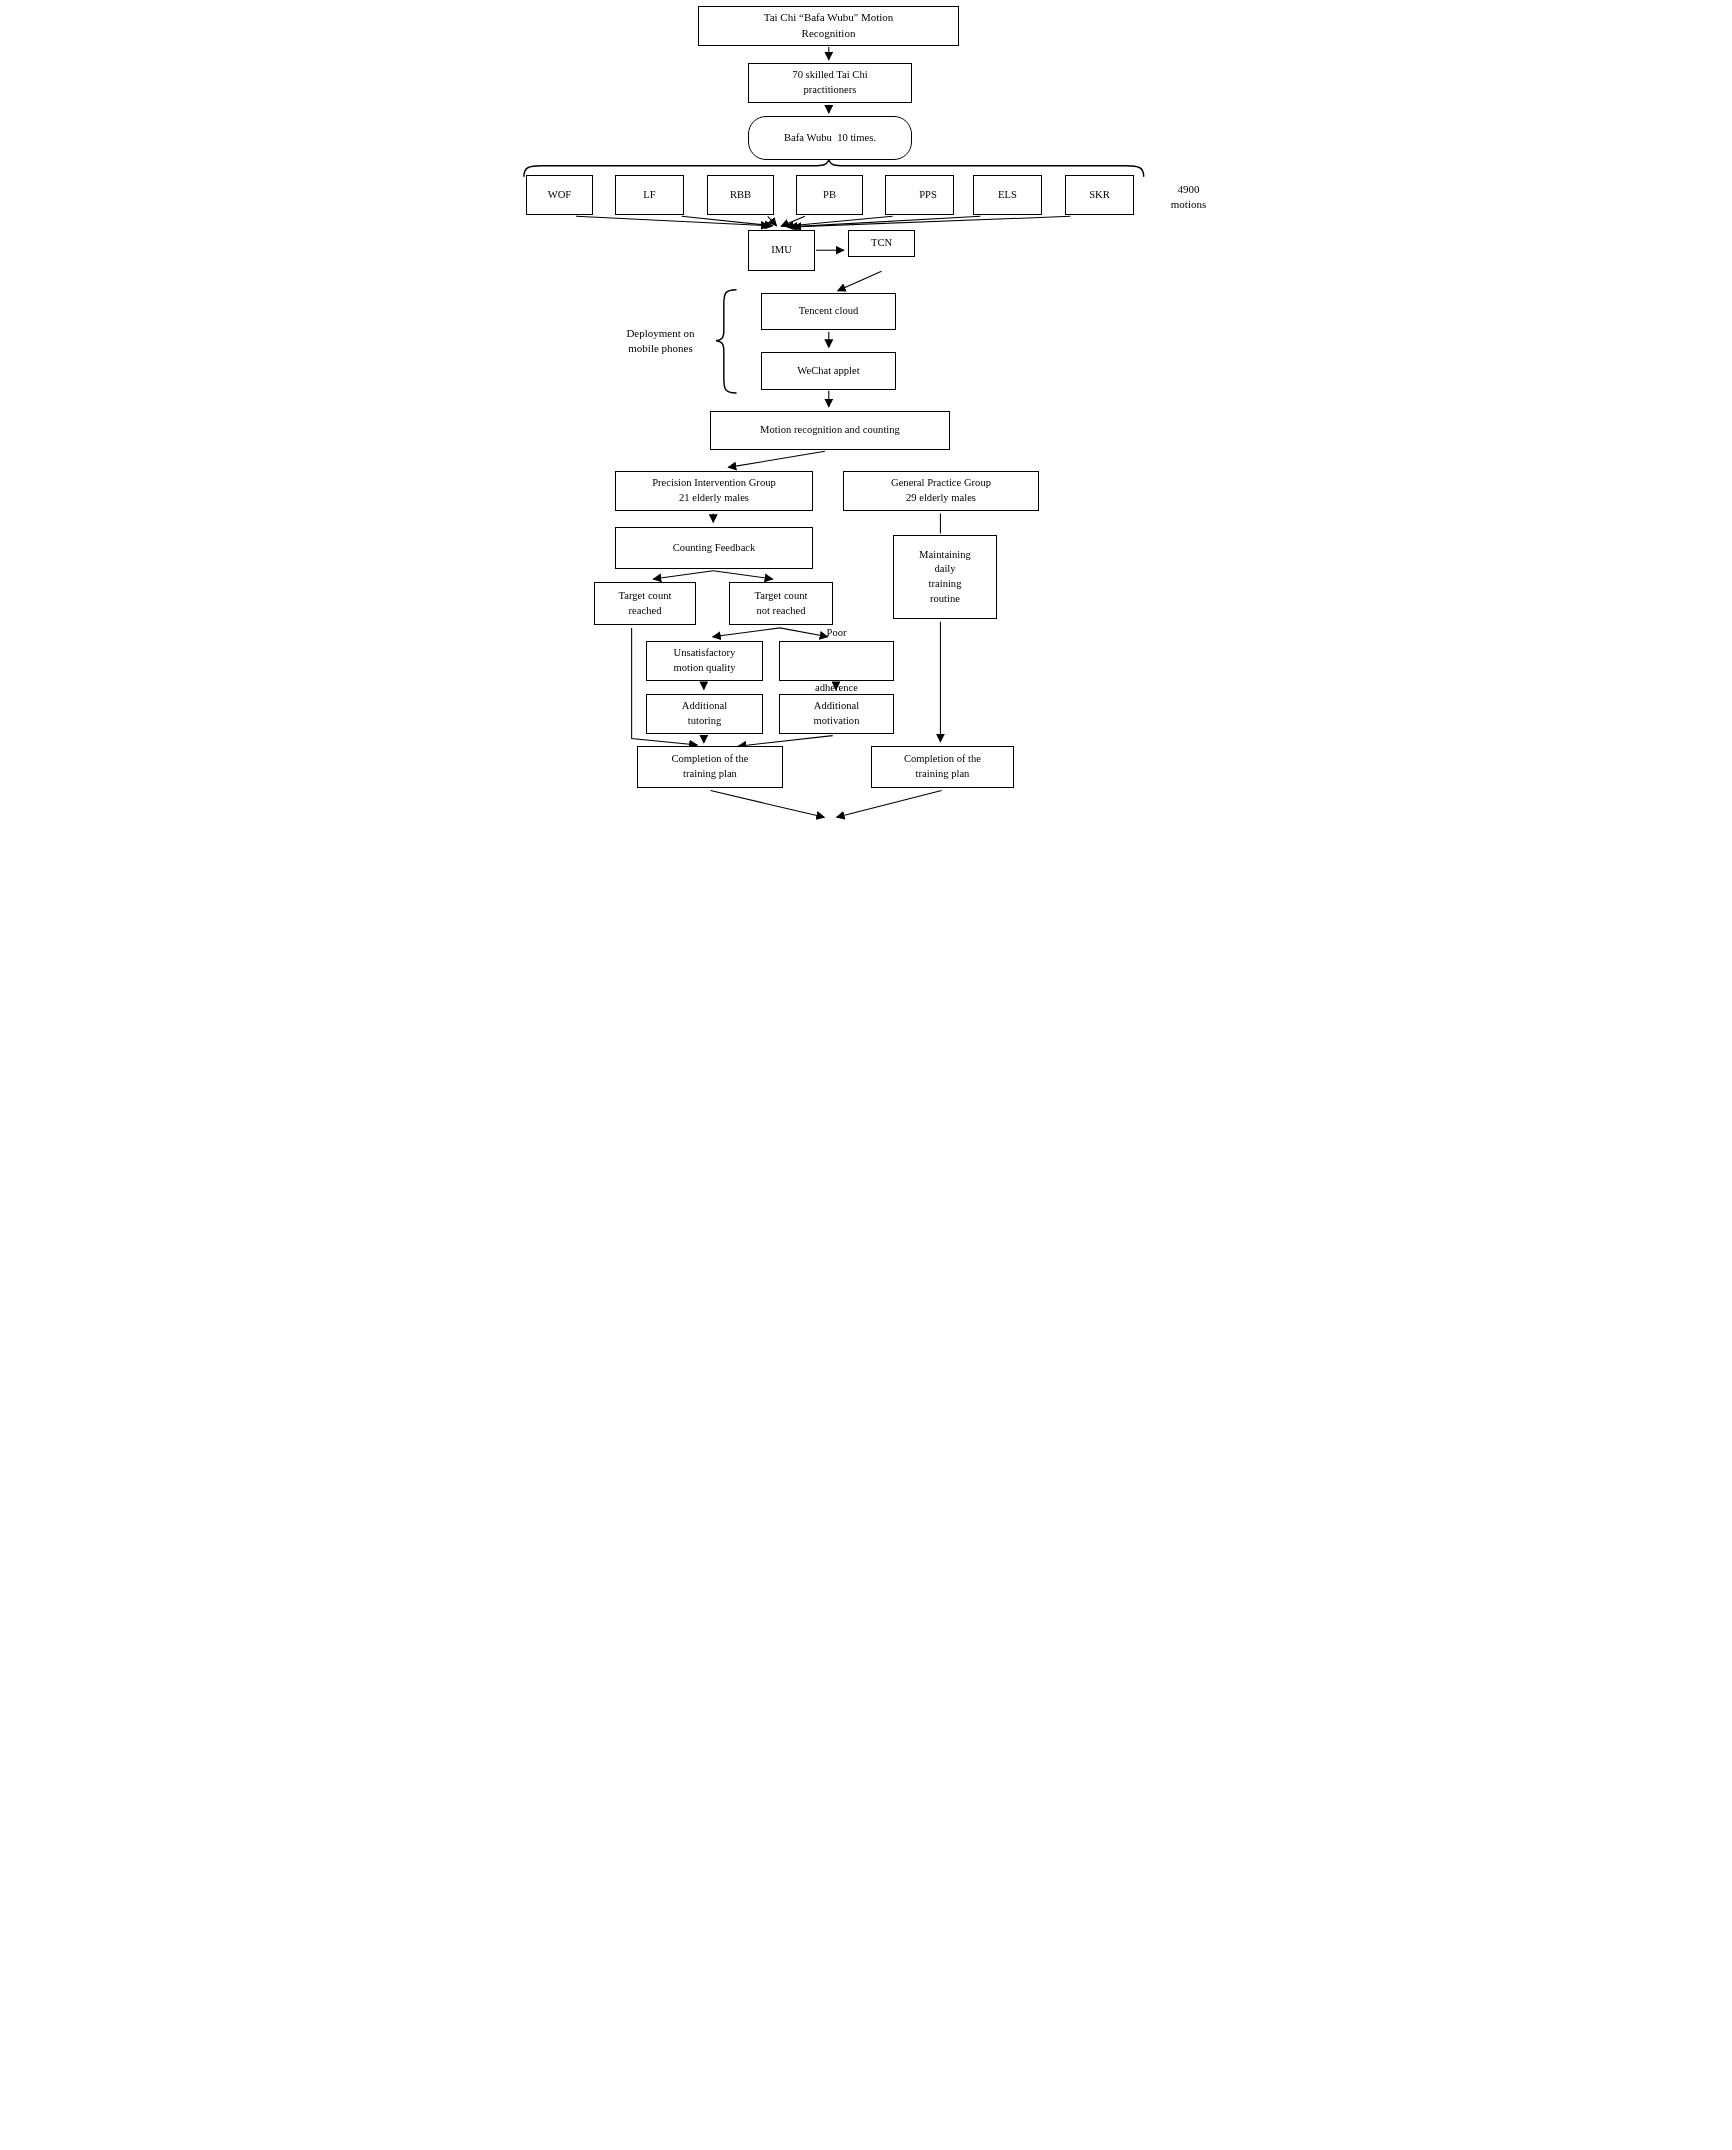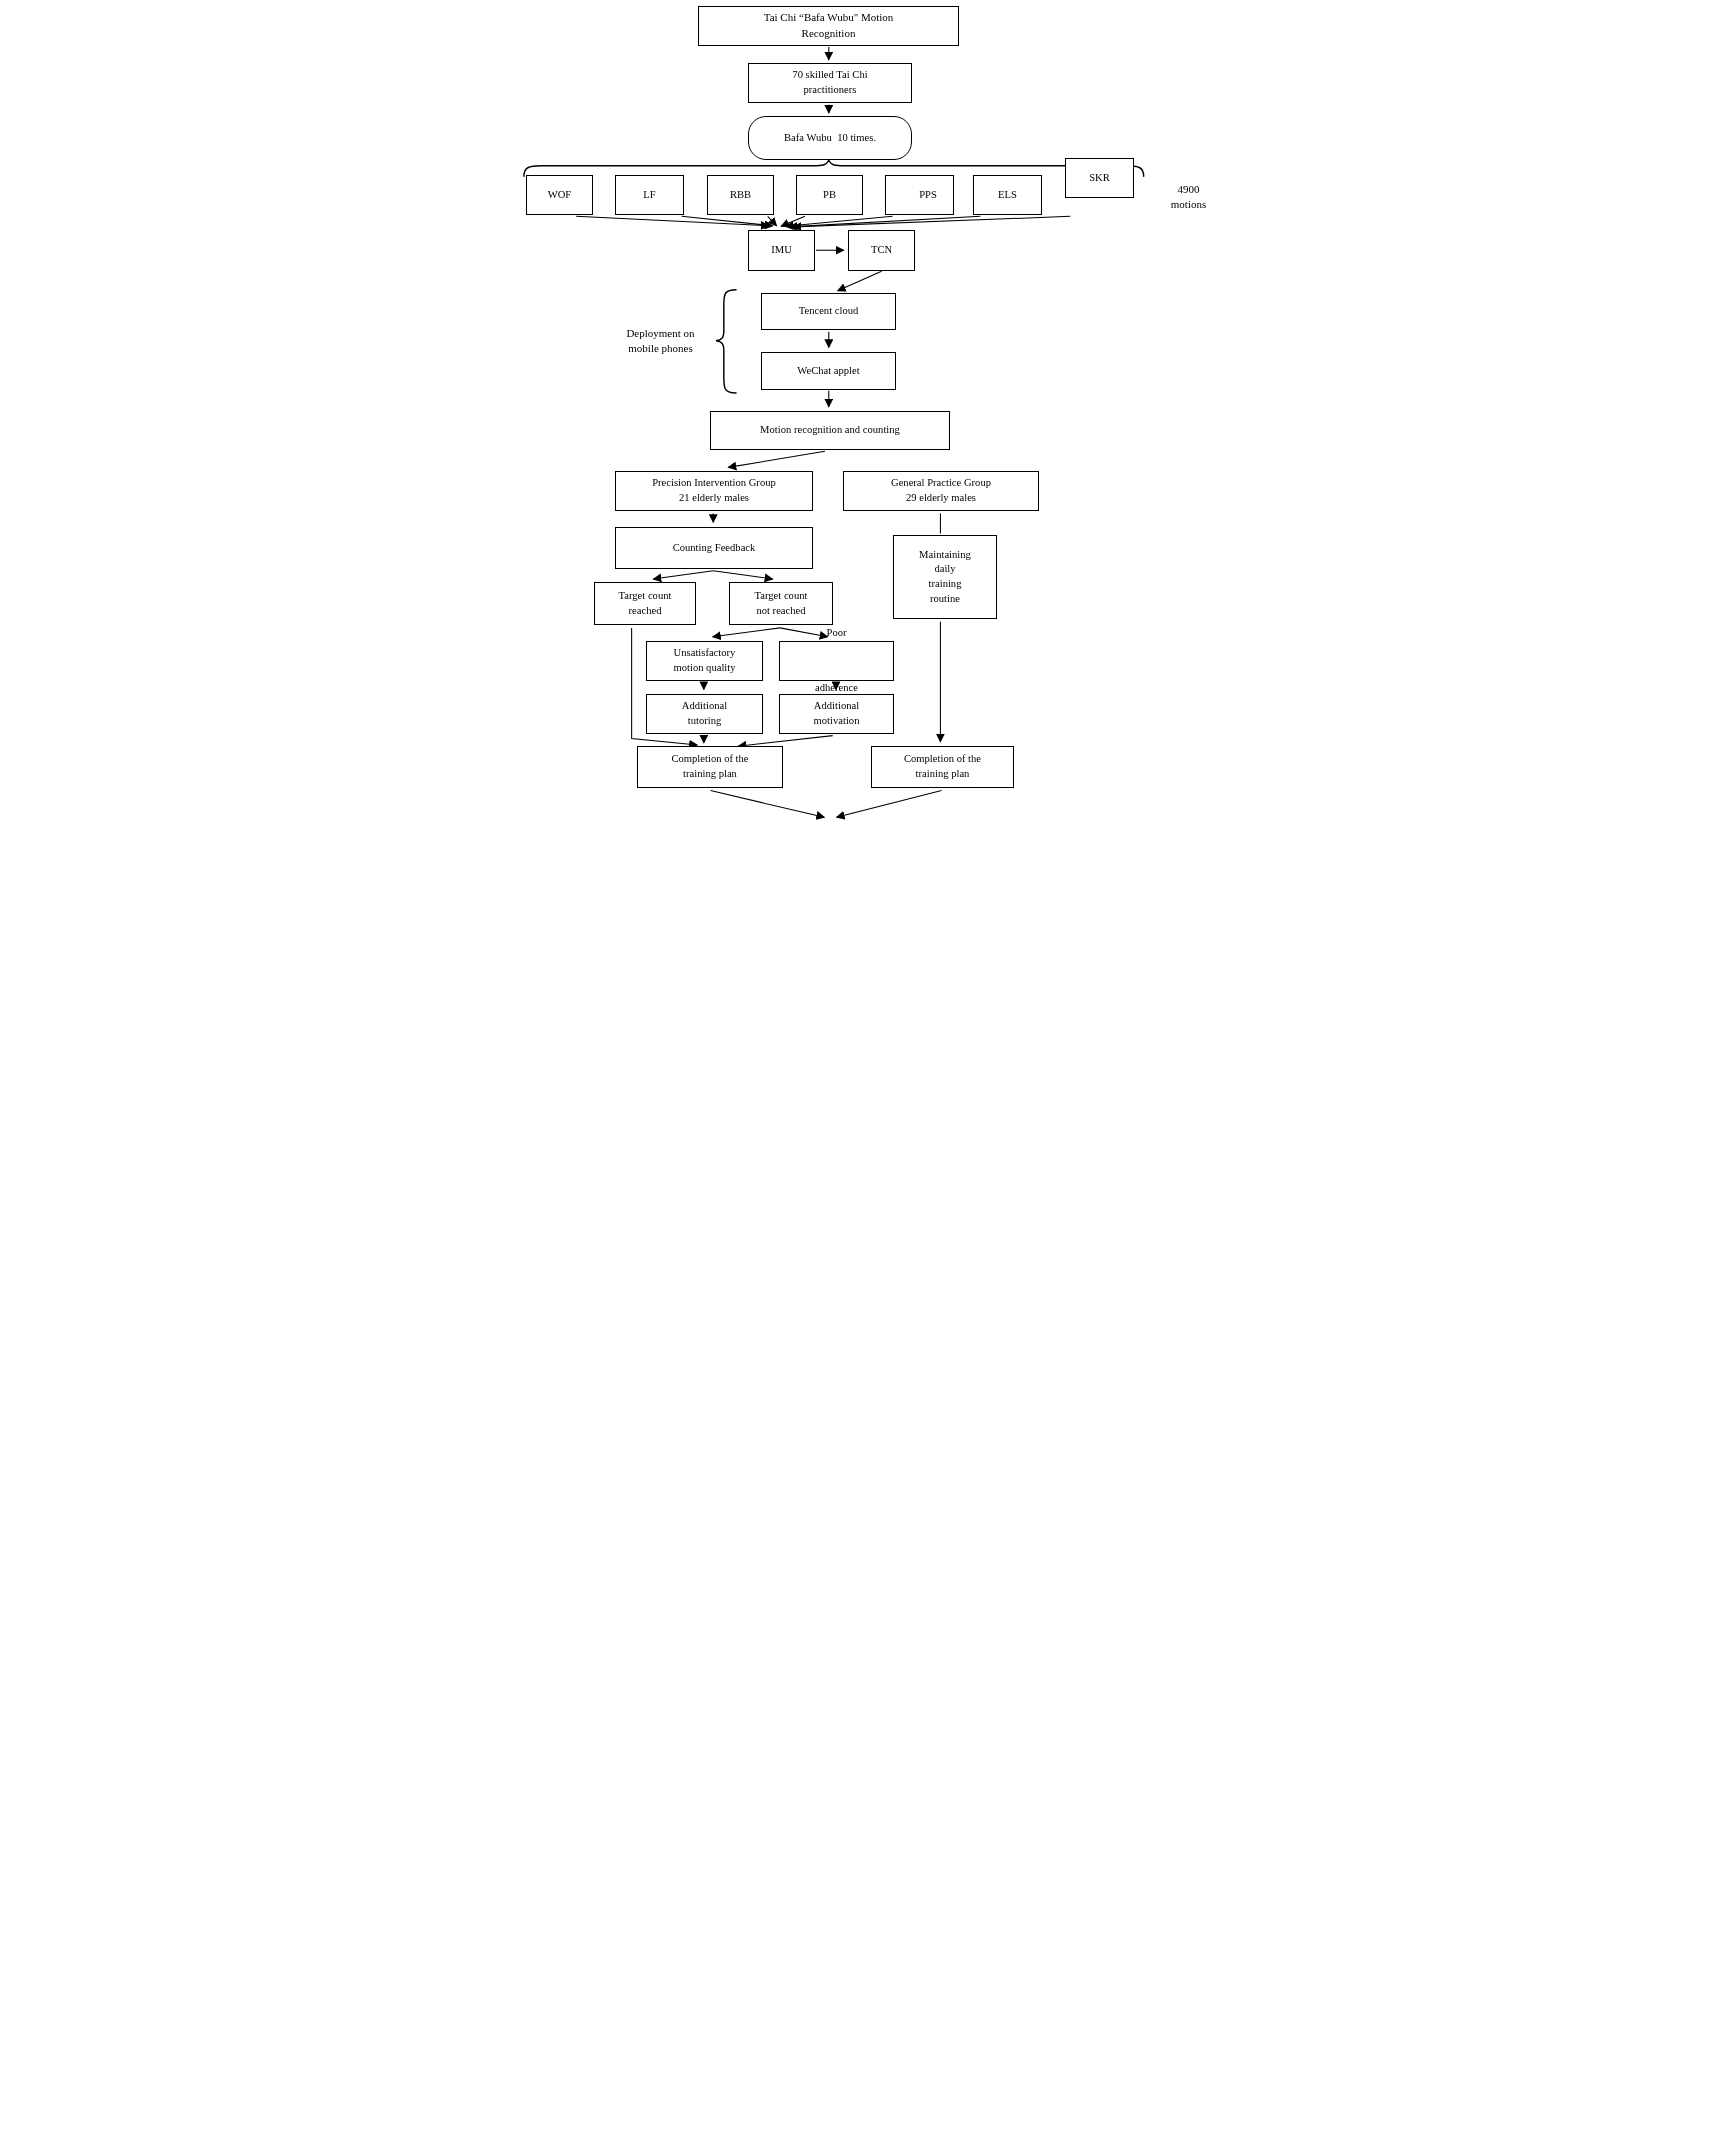--- a/index.html
+++ b/index.html
@@ -112,33 +112,33 @@
   </div>
   <div class="node" style="left:281px;top:175px;width:67px;height:40px;">
     <div class="ln">PB</div>
   </div>
   <div class="node" style="left:370px;top:175px;width:69px;height:40px;padding-left:17px;">
     <div class="ln">PPS</div>
   </div>
   <div class="node" style="left:458px;top:175px;width:69px;height:40px;">
     <div class="ln">ELS</div>
   </div>
-  <div class="node" style="left:550px;top:158px;width:69px;height:40px;">
+  <div class="node" style="left:550px;top:175px;width:69px;height:40px;">
     <div class="ln">SKR</div>
   </div>
 
   <div class="plain-label" style="left:644px;top:179px;width:59px;height:36px;">
     <div class="ln">4900</div>
     <div class="ln">motions</div>
   </div>
 
   <div class="node" style="left:233px;top:230px;width:67px;height:41px;">
     <div class="ln">IMU</div>
   </div>
-  <div class="node" style="left:333px;top:230px;width:67px;height:41px;">
+  <div class="node" style="left:333px;top:230px;width:67px;height:27px;">
     <div class="ln">TCN</div>
   </div>
 
   <div class="node" style="left:246px;top:293px;width:135px;height:37px;">
     <div class="ln">Tencent cloud</div>
   </div>
   <div class="node" style="left:246px;top:352px;width:135px;height:38px;">
     <div class="ln">WeChat applet</div>
   </div>
 

